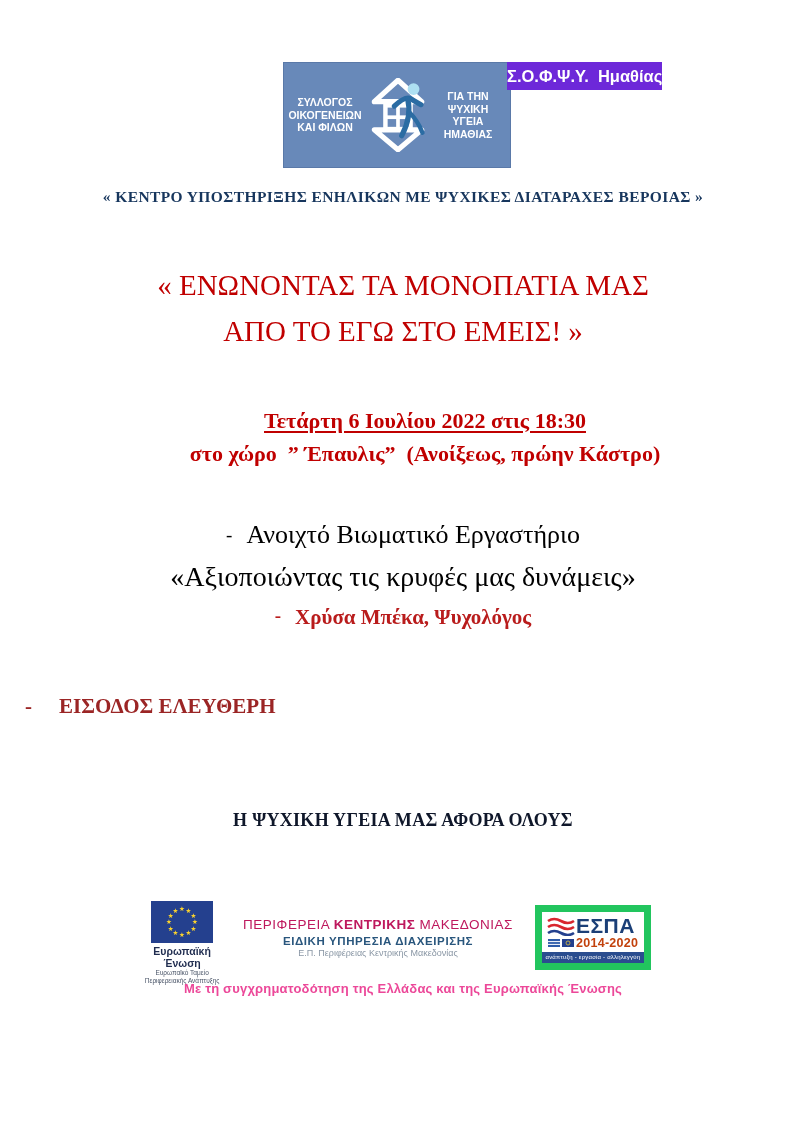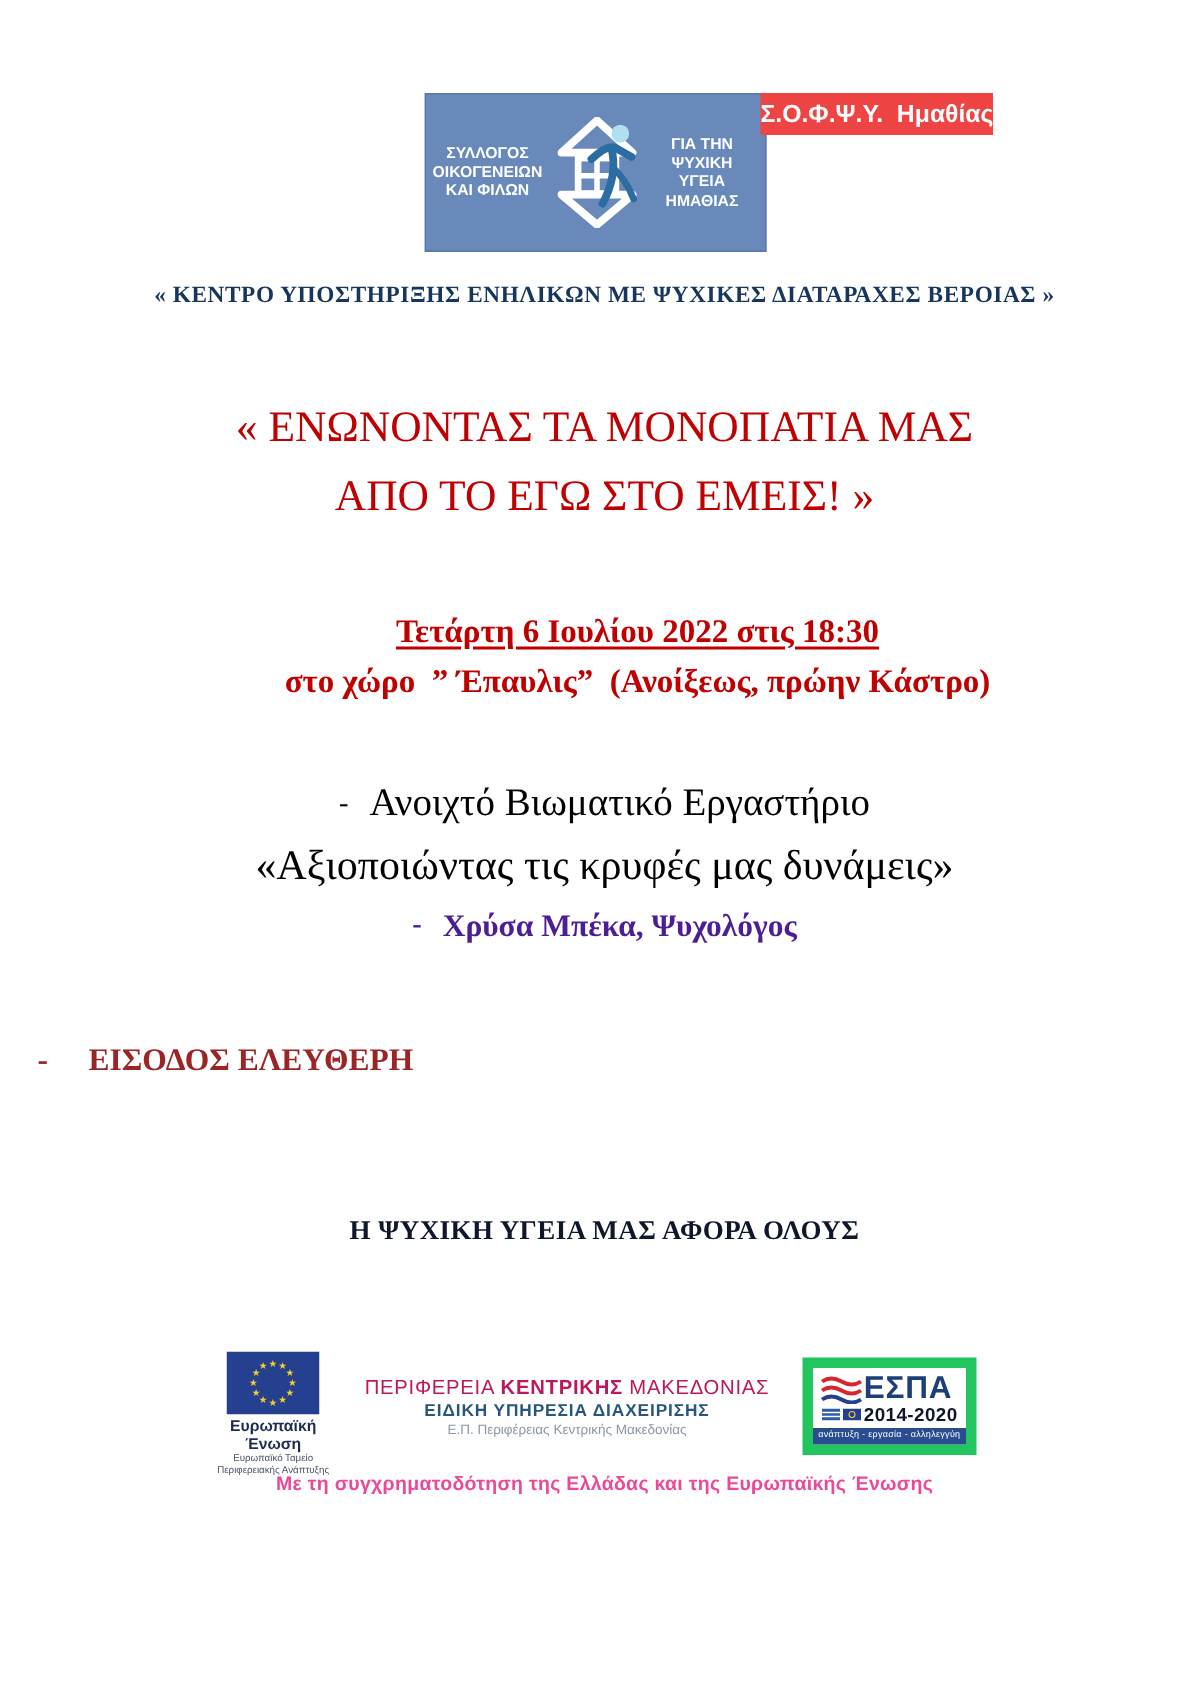--- a/index.html
+++ b/index.html
@@ -18,35 +18,35 @@
     box-shadow:0 0 0 1px #5a79a8 inset;
     display:flex;
   }
   .logo-top{flex:1;display:flex;align-items:center;justify-content:center;padding:0 3px;}
   .logo-col{color:#ffffff;font-family:"Liberation Sans","DejaVu Sans",sans-serif;
     font-weight:bold;font-size:10.5px;line-height:12.5px;text-align:center;}
   .logo-col.left{width:78px;}
   .logo-col.right{width:72px;}
   .logo-icon{width:72px;height:74px;flex:none;margin:0 -2px;}
   .logo-bar{
-    height:28px;background:#ef4444;display:flex;align-items:center;justify-content:center;
+    height:28px;background:#6d28d9;display:flex;align-items:center;justify-content:center;
     color:#ffffff;font-family:"Liberation Sans","DejaVu Sans",sans-serif;
     font-weight:bold;font-size:16.5px;white-space:pre;
   }
   
   .center-line{position:absolute;left:0;right:12px;text-align:center;padding-left:24px;}
   .header-line{top:188px;font-size:15.5px;font-weight:bold;color:#17365d;letter-spacing:.4px;}
   .main-title{top:262px;font-size:29px;font-weight:normal;color:#c00000;line-height:46px;}
   .event-block{top:404px;font-size:22px;font-weight:bold;color:#c00000;line-height:33px;margin-left:44px;}
   .event-datetime{text-decoration:underline;text-underline-offset:3px;}
   .event-location{white-space:pre;}
   .workshop{top:514px;color:#000000;}
   .workshop-line1{font-size:26px;line-height:41px;}
   .workshop-line2{font-size:28px;line-height:44px;}
-  .workshop-presenter{font-size:21px;line-height:34px;font-weight:bold;color:#4c1d95;}
+  .workshop-presenter{font-size:21px;line-height:34px;font-weight:bold;color:#b91c1c;}
   .dash{display:inline-block;margin-right:16px;}
   .dash.small{margin-right:14px;font-size:19px;vertical-align:2px;}
   .entrance{
     position:absolute;left:25px;top:694px;
     font-size:21px;font-weight:bold;color:#9b2525;
     display:flex;align-items:baseline;gap:27px;
   }
   .slogan{top:810px;font-size:18px;font-weight:bold;color:#0f172a;letter-spacing:.3px;}
   
   .footer{
@@ -64,21 +64,21 @@
   .region-line2{font-size:11.5px;font-weight:bold;color:#29567d;letter-spacing:.6px;margin-top:3px;}
   .region-line3{font-size:9px;color:#8a97a5;margin-top:1px;}
   .espa-block{
     width:102px;flex:none;background:#ffffff;border:7px solid #22c55e;
     display:flex;flex-direction:column;margin-top:4px;
   }
   .espa-top{display:flex;align-items:center;padding:3px 4px 0 4px;}
   .espa-name{font-size:21px;font-weight:bold;color:#1b3f77;letter-spacing:.5px;line-height:21px;}
   .espa-mid{display:flex;align-items:center;gap:2px;padding:0 4px 2px 6px;}
   .mini-flag{display:inline-block;flex:none;}
-  .espa-years{font-size:12.5px;font-weight:bold;color:#0f172a;letter-spacing:.3px;}
+  .espa-years{font-size:12.5px;font-weight:bold;color:#c2410c;letter-spacing:.3px;}
   .espa-bar{
     background:#2a4d8f;color:#ffffff;font-size:6px;text-align:center;
     line-height:11px;height:11px;letter-spacing:.2px;
   }
   .cofunding{
     top:981px;font-size:13px;font-weight:bold;color:#ec4899;
     font-family:"Liberation Sans","DejaVu Sans",sans-serif;letter-spacing:.2px;
   }
 </style>
 </head>

